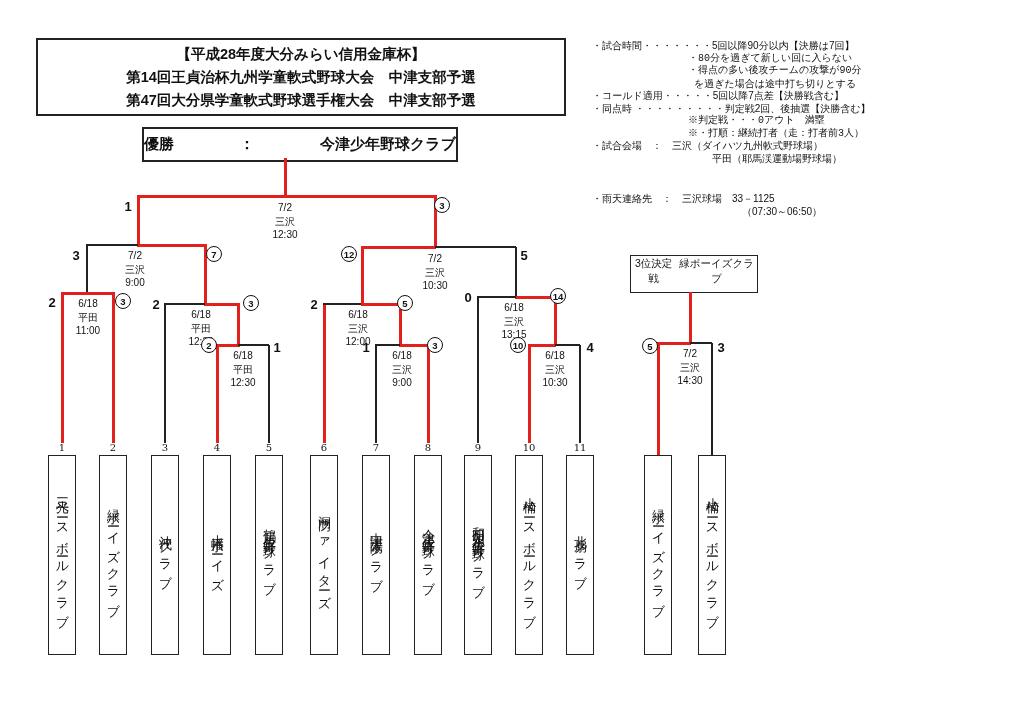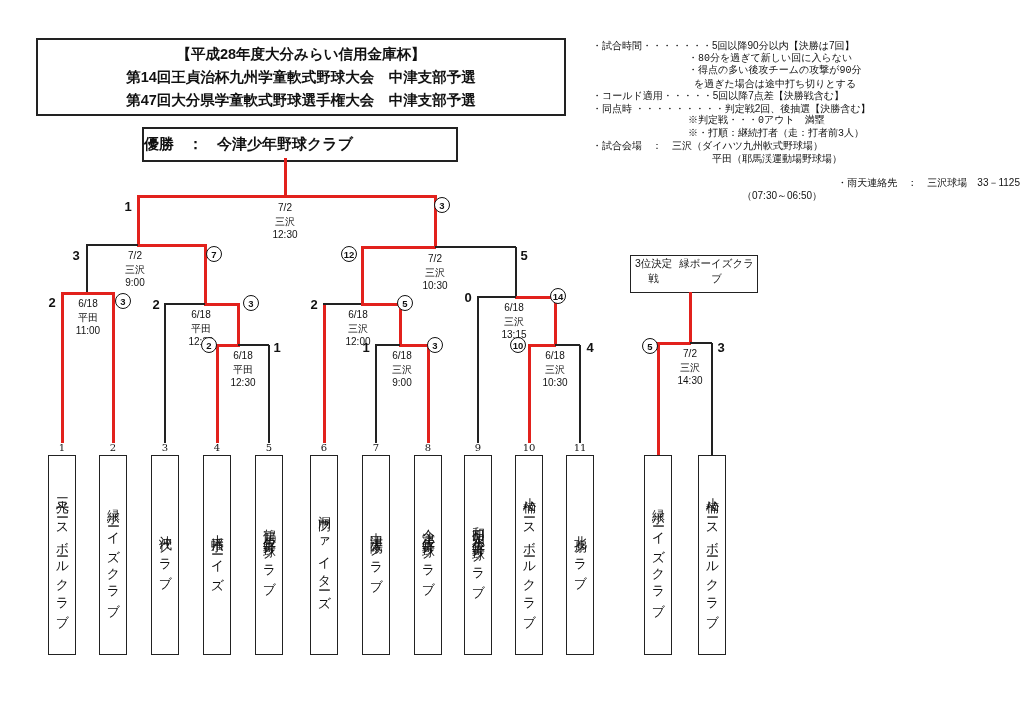--- a/index.html
+++ b/index.html
@@ -13,24 +13,24 @@
   
   .titlebox{position:absolute;left:36px;top:38px;width:526px;height:74px;border:2px solid #222;
             display:flex;flex-direction:column;justify-content:center;text-align:center;
             font-weight:bold;font-size:14.5px;line-height:23px;}
   
   .notes{position:absolute;left:592px;top:40px;width:428px;font-size:10px;line-height:12.5px;}
   .notes .ind1{padding-left:96px;font-family:Liberation Mono, monospace;}
   .notes .ind2{padding-left:102px;}
   .notes .ind3{padding-left:120px;}
   .notes .ind4{padding-left:150px;}
-  .notes .gap{margin-top:12px;text-align:right;}
+  .notes .gap{margin-top:28px;}
   
   .champ{position:absolute;left:142px;top:127px;width:312px;height:31px;border:2px solid #222;
-         display:flex;align-items:center;justify-content:flex-start;font-weight:bold;font-size:15px;gap:14px;}
+         display:flex;align-items:center;justify-content:space-between;font-weight:bold;font-size:15px;gap:14px;}
   
   .third{position:absolute;left:630px;top:255px;width:126px;height:36px;border:1.5px solid #222;
          display:flex;flex-direction:row;justify-content:center;text-align:center;
          font-size:10.5px;line-height:15px;}
   
   .minfo{position:absolute;width:74px;transform:translateX(-50%);text-align:center;
          font-size:10px;line-height:13.5px;}
   
   .sc{position:absolute;transform:translateX(-50%);font-weight:bold;font-size:13px;}
   .sc.c{width:16px;height:16px;border:1.6px solid #111;border-radius:50%;background:#fff;

